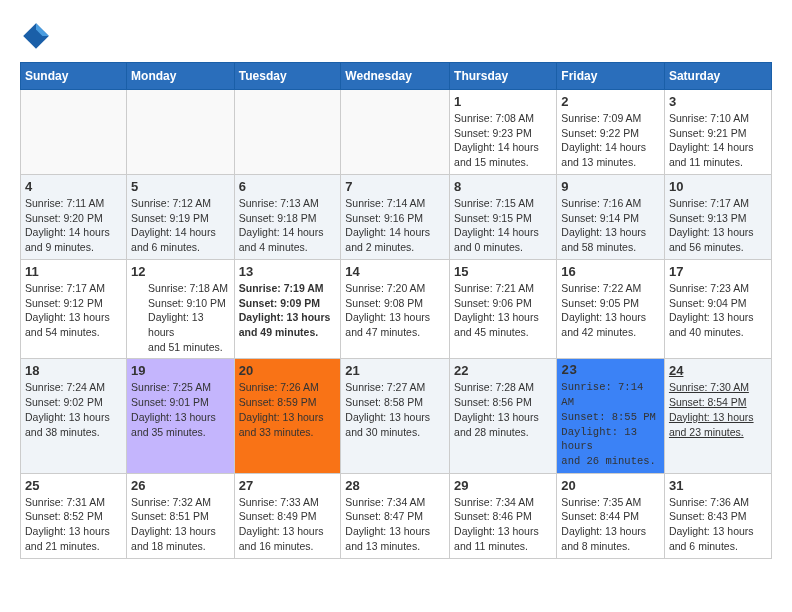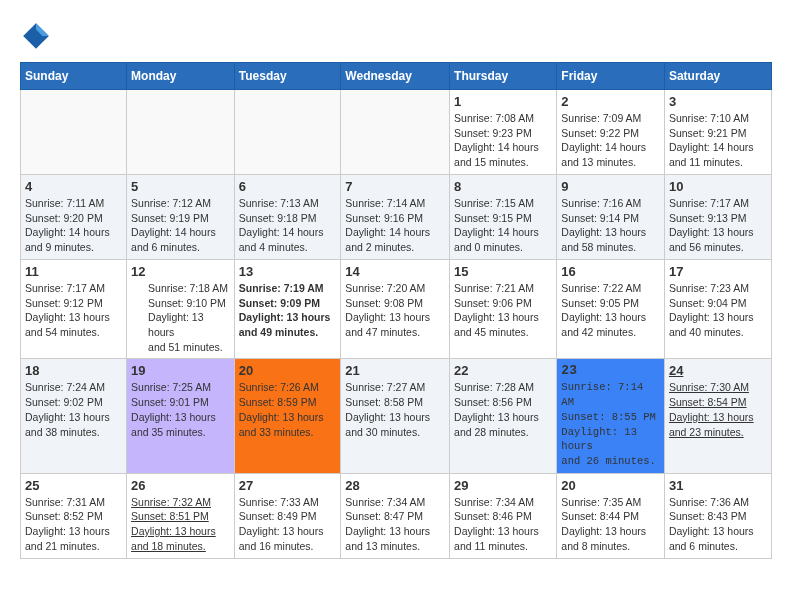--- a/index.html
+++ b/index.html
@@ -312,21 +312,21 @@
       <tr>
         <td>
           <div class="day-num">25</div>
           <div class="day-info" style="white-space: pre-line;">Sunrise: 7:31 AM
 Sunset: 8:52 PM
 Daylight: 13 hours
 and 21 minutes.</div>
         </td>
         <td>
           <div class="day-num">26</div>
-          <div class="day-info" style="white-space: pre-line; text-decoration: underline;">Sunrise: 7:32 AM
+          <div class="day-info" style="white-space: pre-line;">Sunrise: 7:32 AM
 Sunset: 8:51 PM
 Daylight: 13 hours
 and 18 minutes.</div>
         </td>
         <td>
           <div class="day-num">27</div>
           <div class="day-info" style="white-space: pre-line;">Sunrise: 7:33 AM
 Sunset: 8:49 PM
 Daylight: 13 hours
 and 16 minutes.</div>

